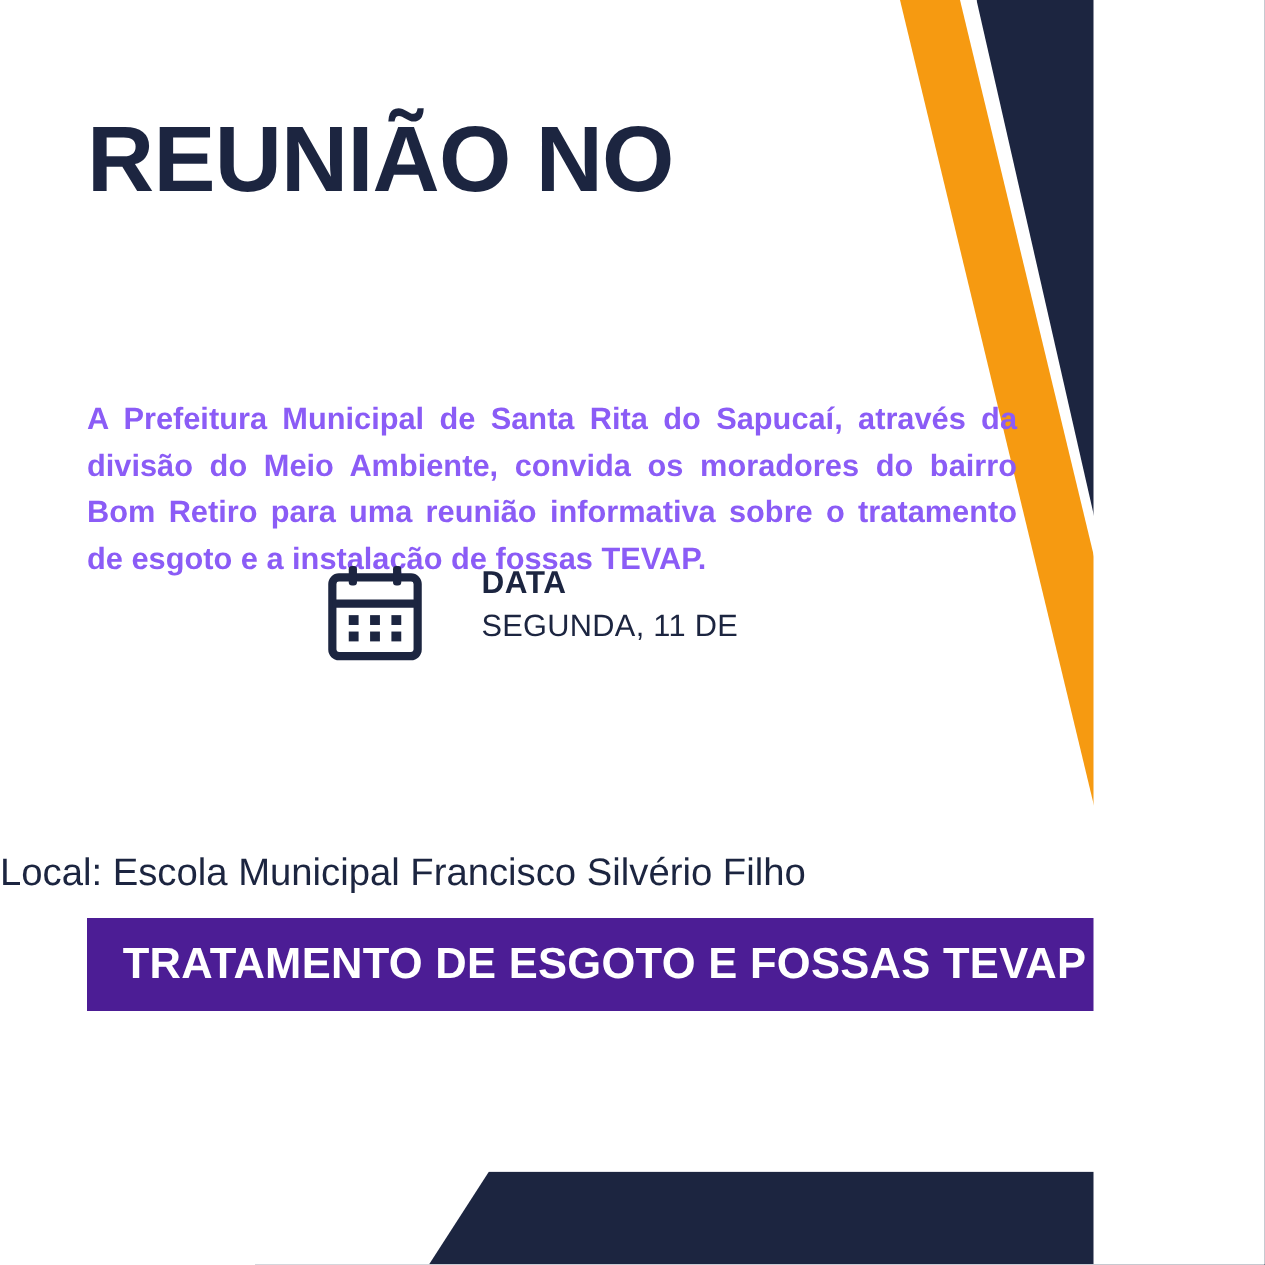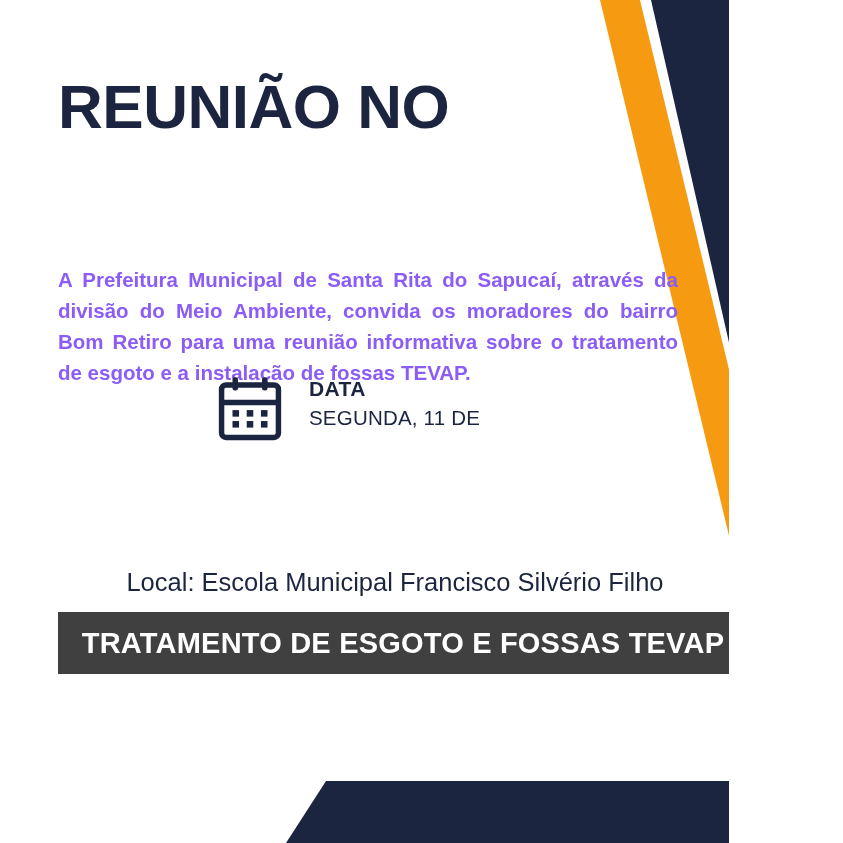--- a/index.html
+++ b/index.html
@@ -81,21 +81,21 @@
   
   .info-block {
     position: absolute;
     left: 215px;
     top: 374px;
     width: 420px;
   }
   .info-row {
     display: flex;
     align-items: flex-start;
-    gap: 24px;
+    gap: 36px;
     margin-bottom: 22px;
   }
   .info-icon {
     width: 70px;
     height: 70px;
     flex: 0 0 70px;
     display: flex;
     align-items: center;
     justify-content: center;
   }
@@ -116,33 +116,32 @@
     letter-spacing: 0.2px;
     text-transform: uppercase;
   }
   .info-value .ln { display: block; }
 
   .local-line {
     position: absolute;
     left: 0;
     top: 568px;
     width: 790px;
-    text-align: center;
     color: #1c2540;
     font-size: 25.5px;
     font-weight: 400;
   }
 
   .banner {
     position: absolute;
     left: 58px;
     top: 612px;
     width: 690px;
     height: 62px;
-    background: #404040;
+    background: #4c1d95;
     display: flex;
     align-items: center;
     justify-content: center;
   }
   .banner-text {
     color: #ffffff;
     font-size: 29px;
     font-weight: 700;
     letter-spacing: 0.2px;
     text-transform: uppercase;

